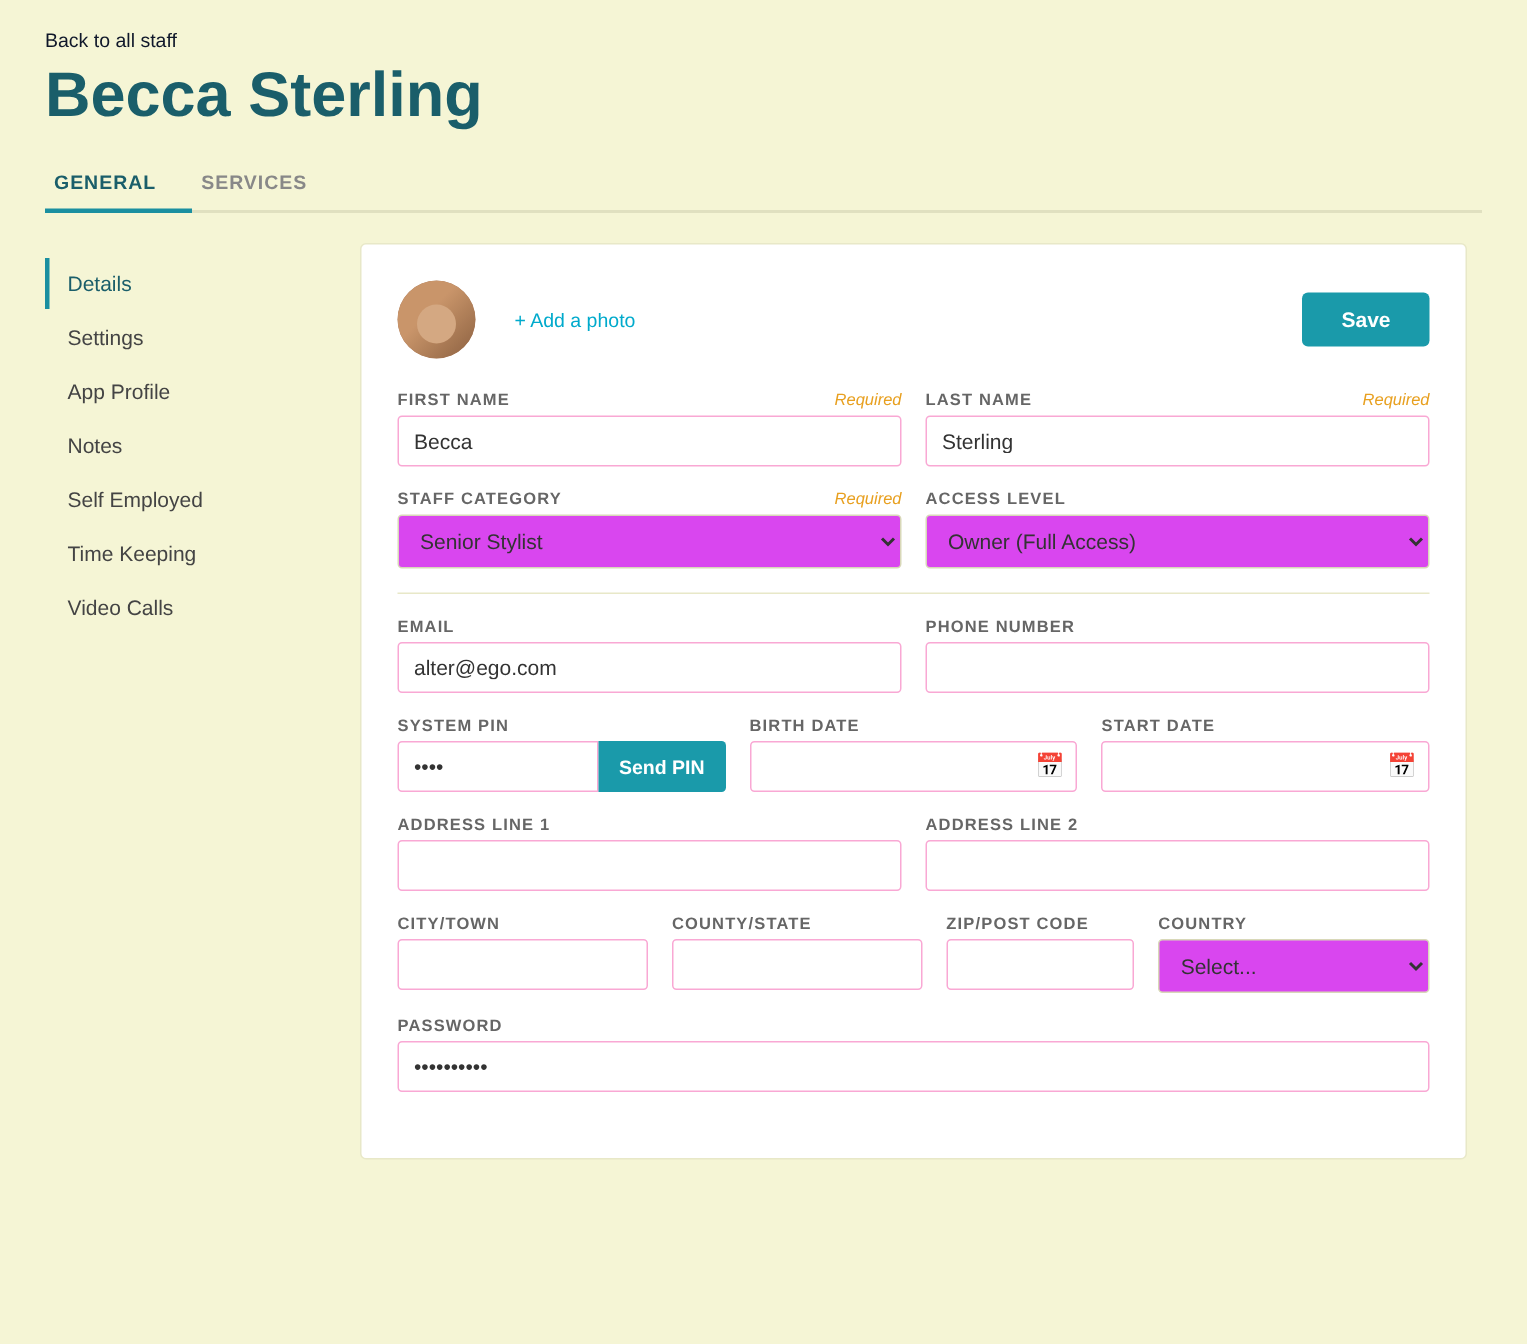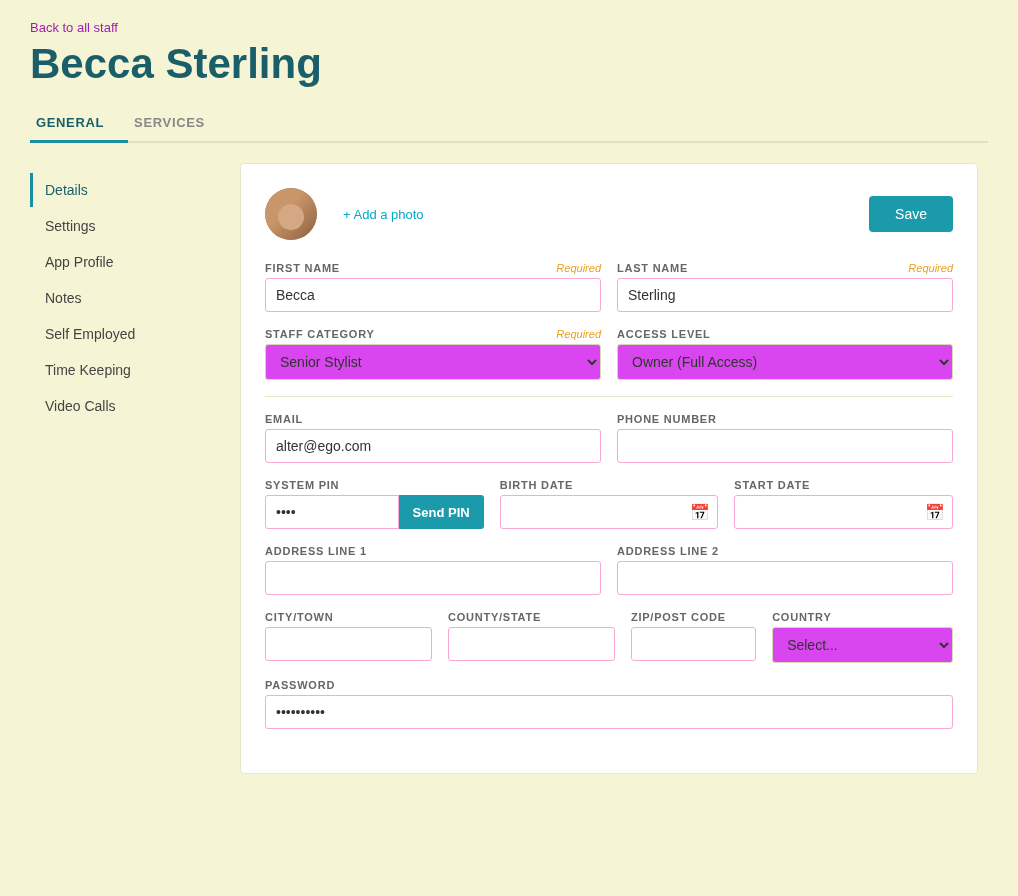--- a/index.html
+++ b/index.html
@@ -8,21 +8,21 @@
       background: #f5f5d5;
       min-height: 896px;
       color: #333;
     }
     .page-wrapper {
       max-width: 1018px;
       margin: 0 auto;
       padding: 18px 30px 40px 30px;
     }
     .back-link {
-      color: #a21caf;
+      color: #0f172a;
       font-size: 13px;
       text-decoration: none;
       cursor: pointer;
       display: inline-block;
       margin-bottom: 6px;
     }
     .page-title {
       font-size: 42px;
       font-weight: 700;
       color: #1a5e6a;
@@ -129,21 +129,21 @@
       cursor: pointer;
       text-decoration: none;
     }
     .save-btn {
       background: #1a9aaa;
       color: #fff;
       border: none;
       border-radius: 4px;
       padding: 10px 26px;
       font-size: 14px;
-      font-weight: 400;
+      font-weight: 700;
       cursor: pointer;
     }
     .form-row {
       display: flex;
       gap: 16px;
       margin-bottom: 16px;
     }
     .form-group {
       flex: 1;
       display: flex;

